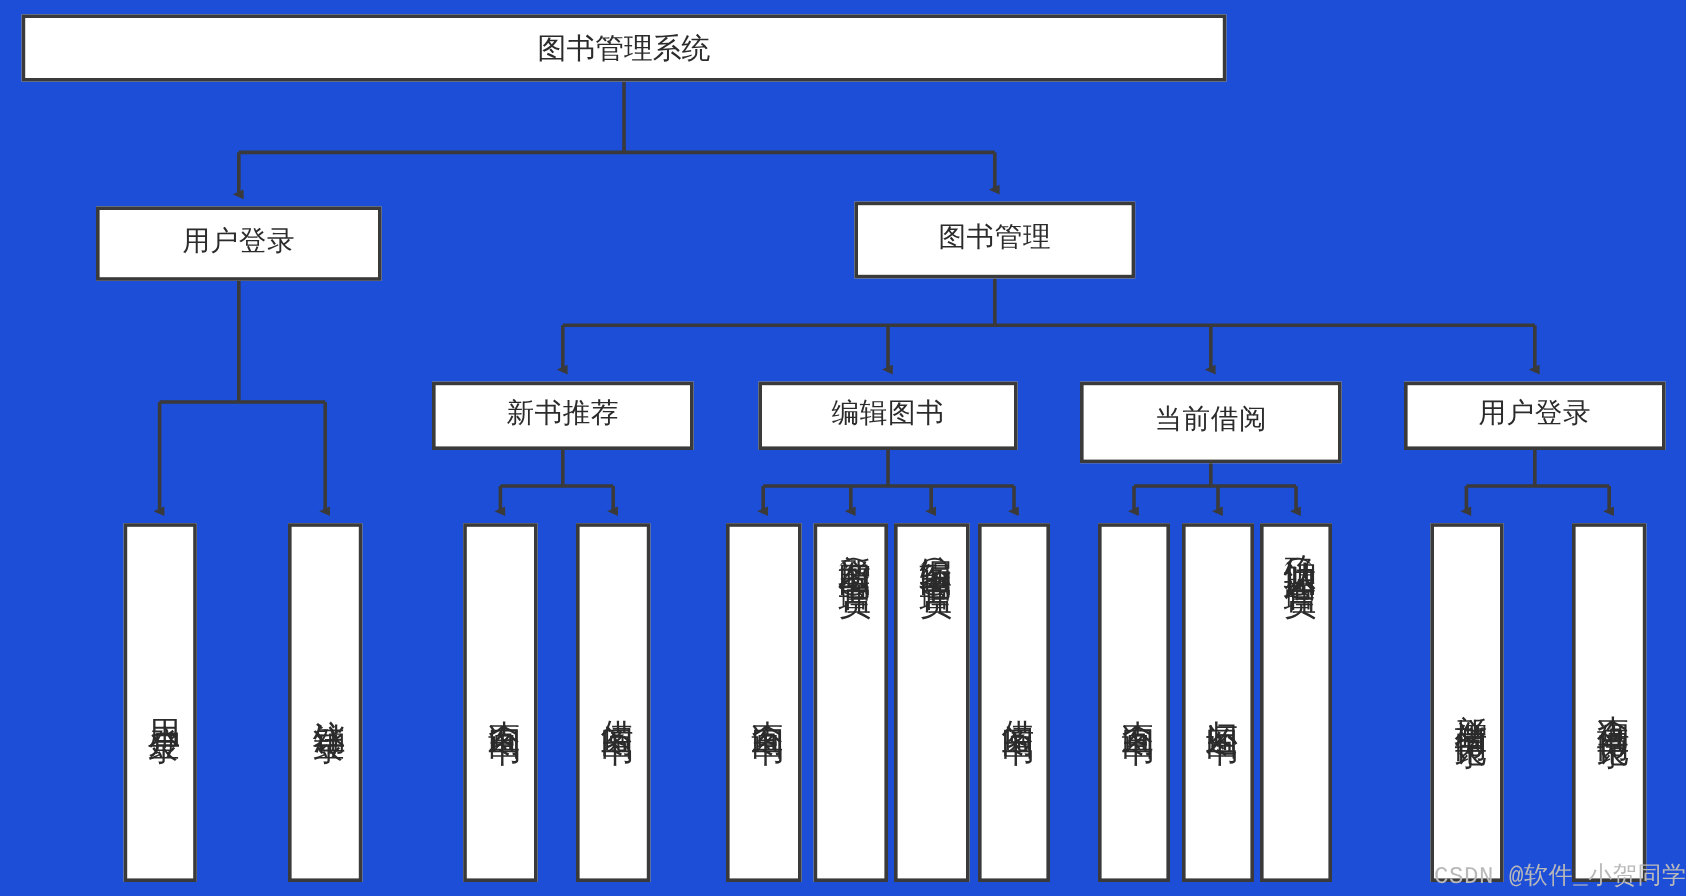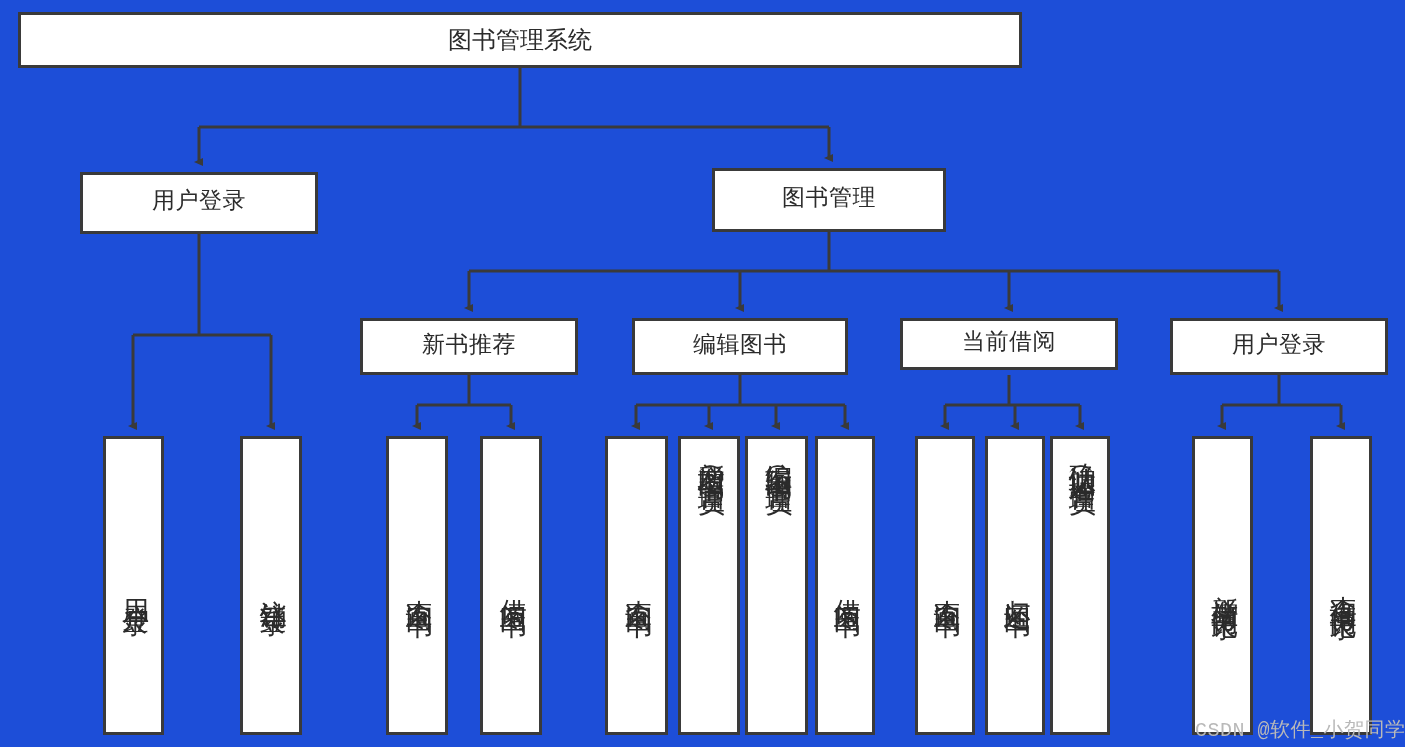--- a/index.html
+++ b/index.html
@@ -150,21 +150,21 @@
   </div>
 
   <div class="node horiz" style="left:360px;top:318px;width:218px;height:57px;">
     <span>新书推荐</span>
   </div>
 
   <div class="node horiz" style="left:632px;top:318px;width:216px;height:57px;">
     <span>编辑图书</span>
   </div>
 
-  <div class="node horiz" style="left:900px;top:318px;width:218px;height:52px;">
+  <div class="node horiz" style="left:900px;top:318px;width:218px;height:68px;">
     <span>当前借阅</span>
   </div>
 
   <div class="node horiz" style="left:1170px;top:318px;width:218px;height:57px;">
     <span>用户登录</span>
   </div>
 
   <div class="leaf center-v" style="left:103px;top:436px;width:61px;height:299px;">
     <span class="vtext">用户登录</span>
   </div>

